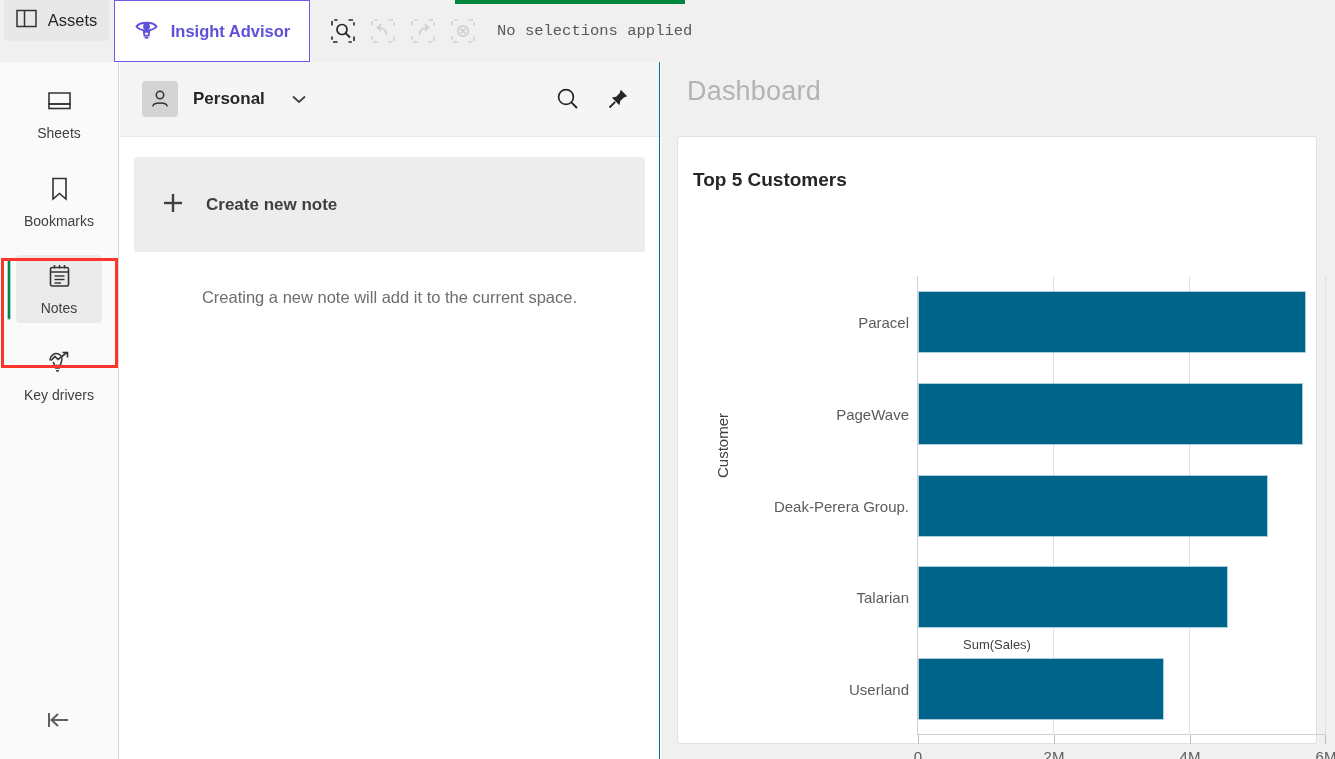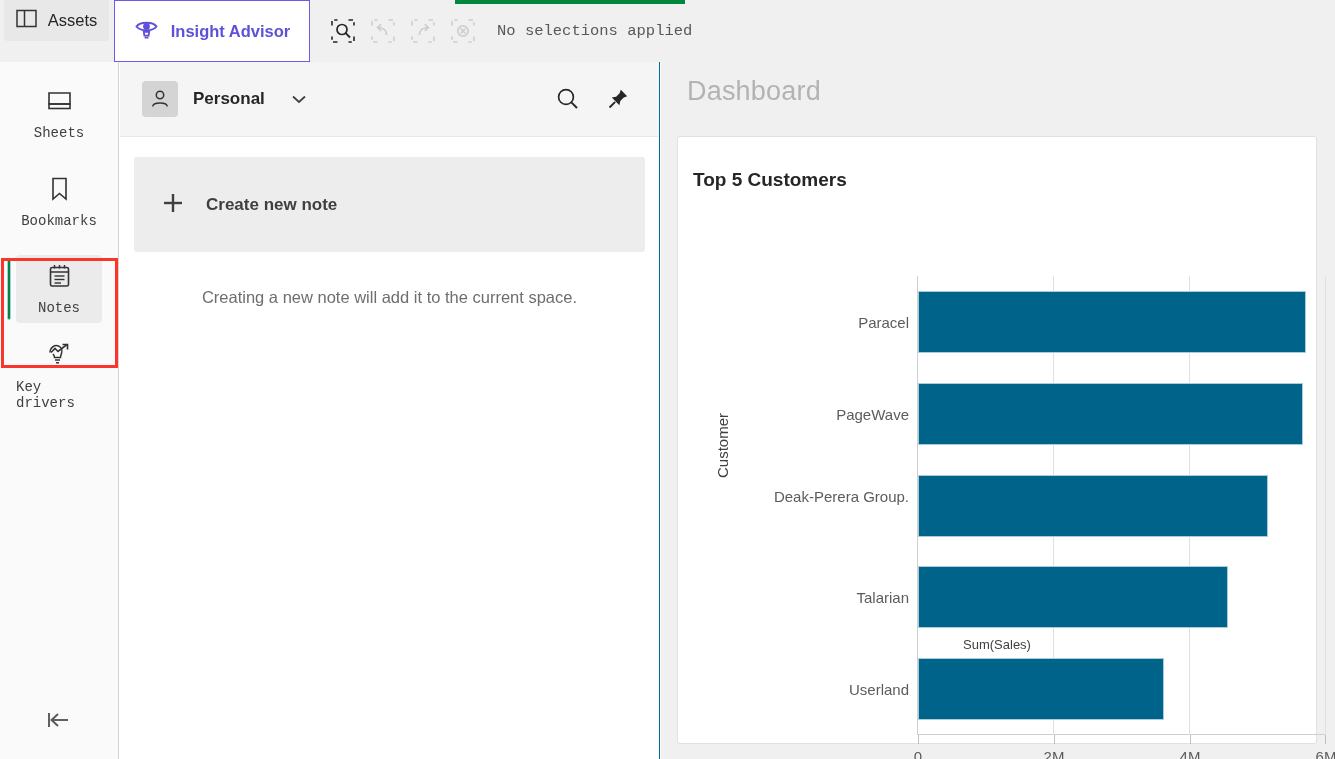--- a/index.html
+++ b/index.html
@@ -67,21 +67,21 @@
     position: relative;
     width: 86px; height: 68px; margin-top: 19px;
     display: flex; flex-direction: column; align-items: center; justify-content: center;
     gap: 7px; border-radius: 4px; cursor: pointer;
   }
   .rail-item.active { background: #ebebeb; }
   .rail-item .bar {
     position: absolute; left: -9px; top: 3px; width: 4px; height: 62px;
     background: #00873d; border-radius: 2px;
   }
-  .rail-label { font-size: 14px; color: #404040; font-family: Liberation Mono, monospace; }
+  .rail-label { font-size: 14px; color: #404040; }
   .rail-spacer { flex: 1; }
   .rail-collapse {
     width: 60px; height: 46px; margin-bottom: 16px;
     display: flex; align-items: center; justify-content: center; cursor: pointer;
   }
   
   .annot-box {
     position: absolute; left: 1px; top: 258px; width: 117px; height: 110px;
     border: 3px solid #f9352c; pointer-events: none; z-index: 8;
   }
@@ -353,21 +353,21 @@
     <div class="dash-title">Dashboard</div>
 
     <div class="card">
       <div class="card-title">Top 5 Customers</div>
 
       <div class="ylabel-wrap">Customer</div>
 
       <div class="cat-area" id="cat-area">
           <div class="cat-label" style="top: 45.9px;">Paracel</div>
           <div class="cat-label" style="top: 137.7px;">PageWave</div>
-          <div class="cat-label" style="top: 220px;">Deak-Perera Group.</div>
+          <div class="cat-label" style="top: 230px;">Deak-Perera Group.</div>
           <div class="cat-label" style="top: 321.3px;">Talarian</div>
           <div class="cat-label" style="top: 413.1px;">Userland</div>
         </div>
 
       <div class="plot" id="plot">
           <div class="tick" style="left: 0px;"></div>
           <div class="tick-label" style="left: 0px;">0</div>
           <div class="gridline" style="left: 135px;"></div>
           <div class="tick" style="left: 136px;"></div>
           <div class="tick-label" style="left: 136px;">2M</div>

